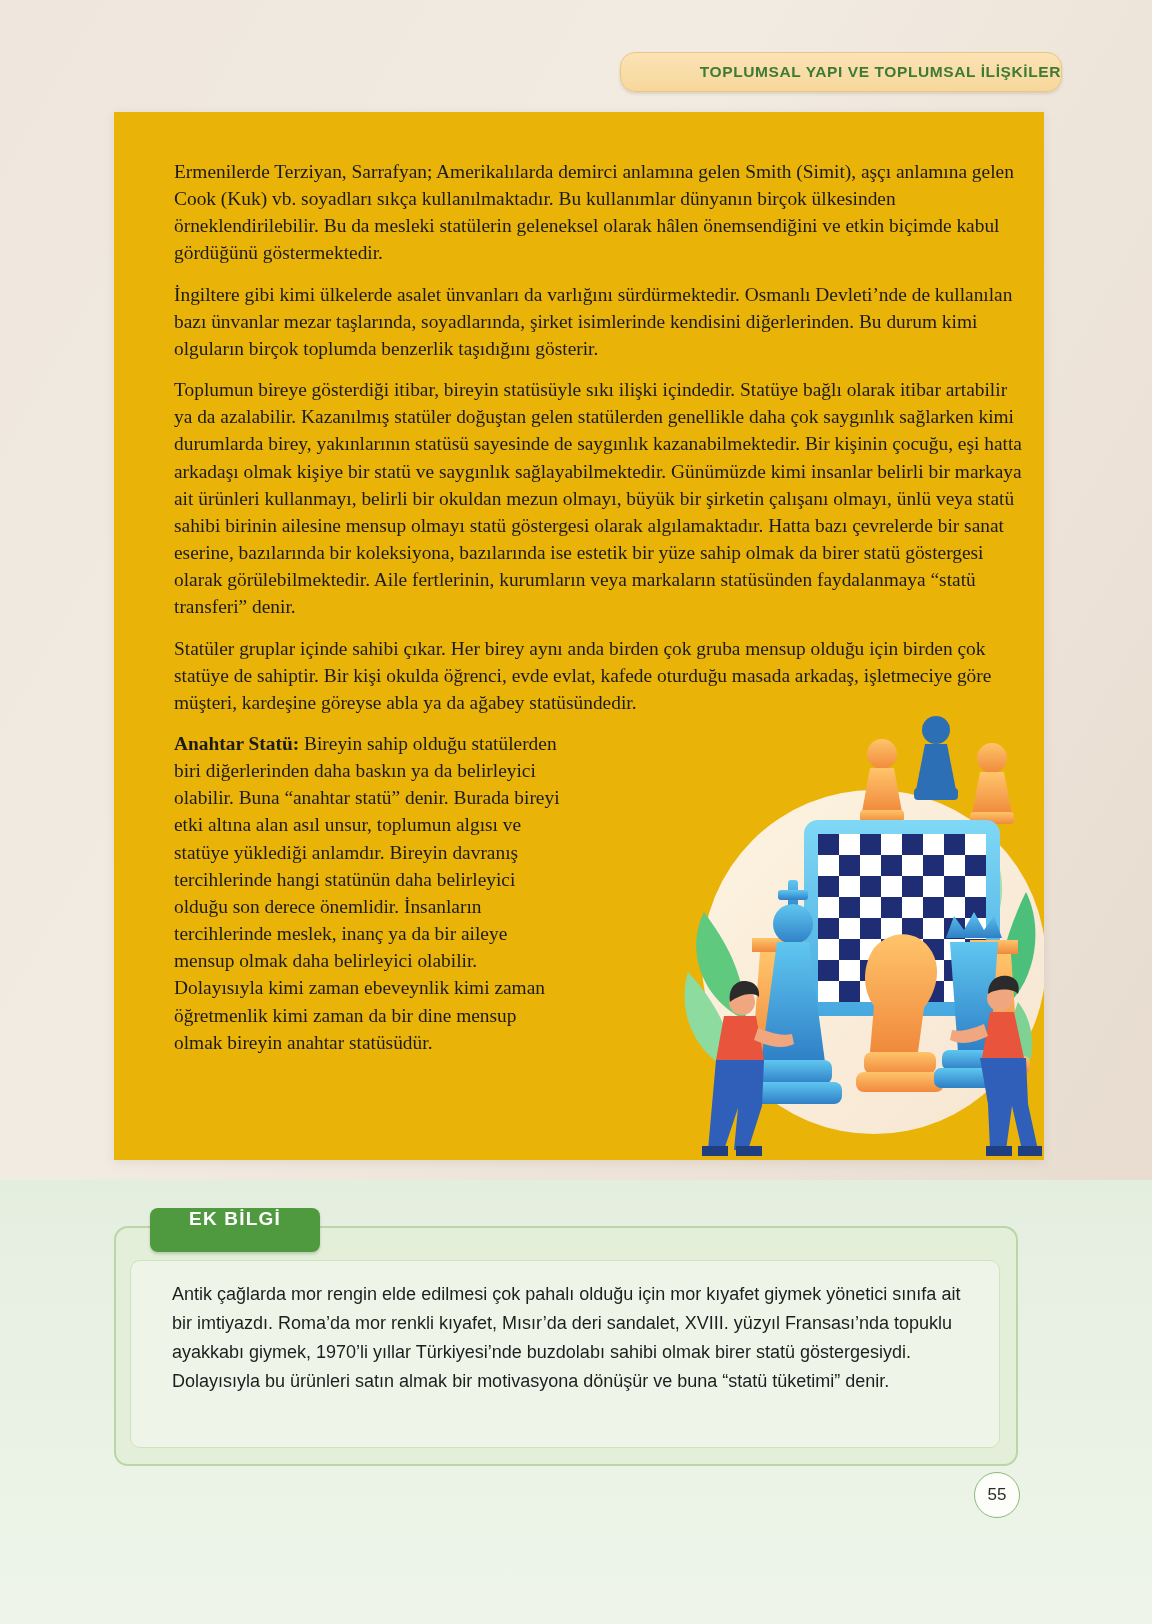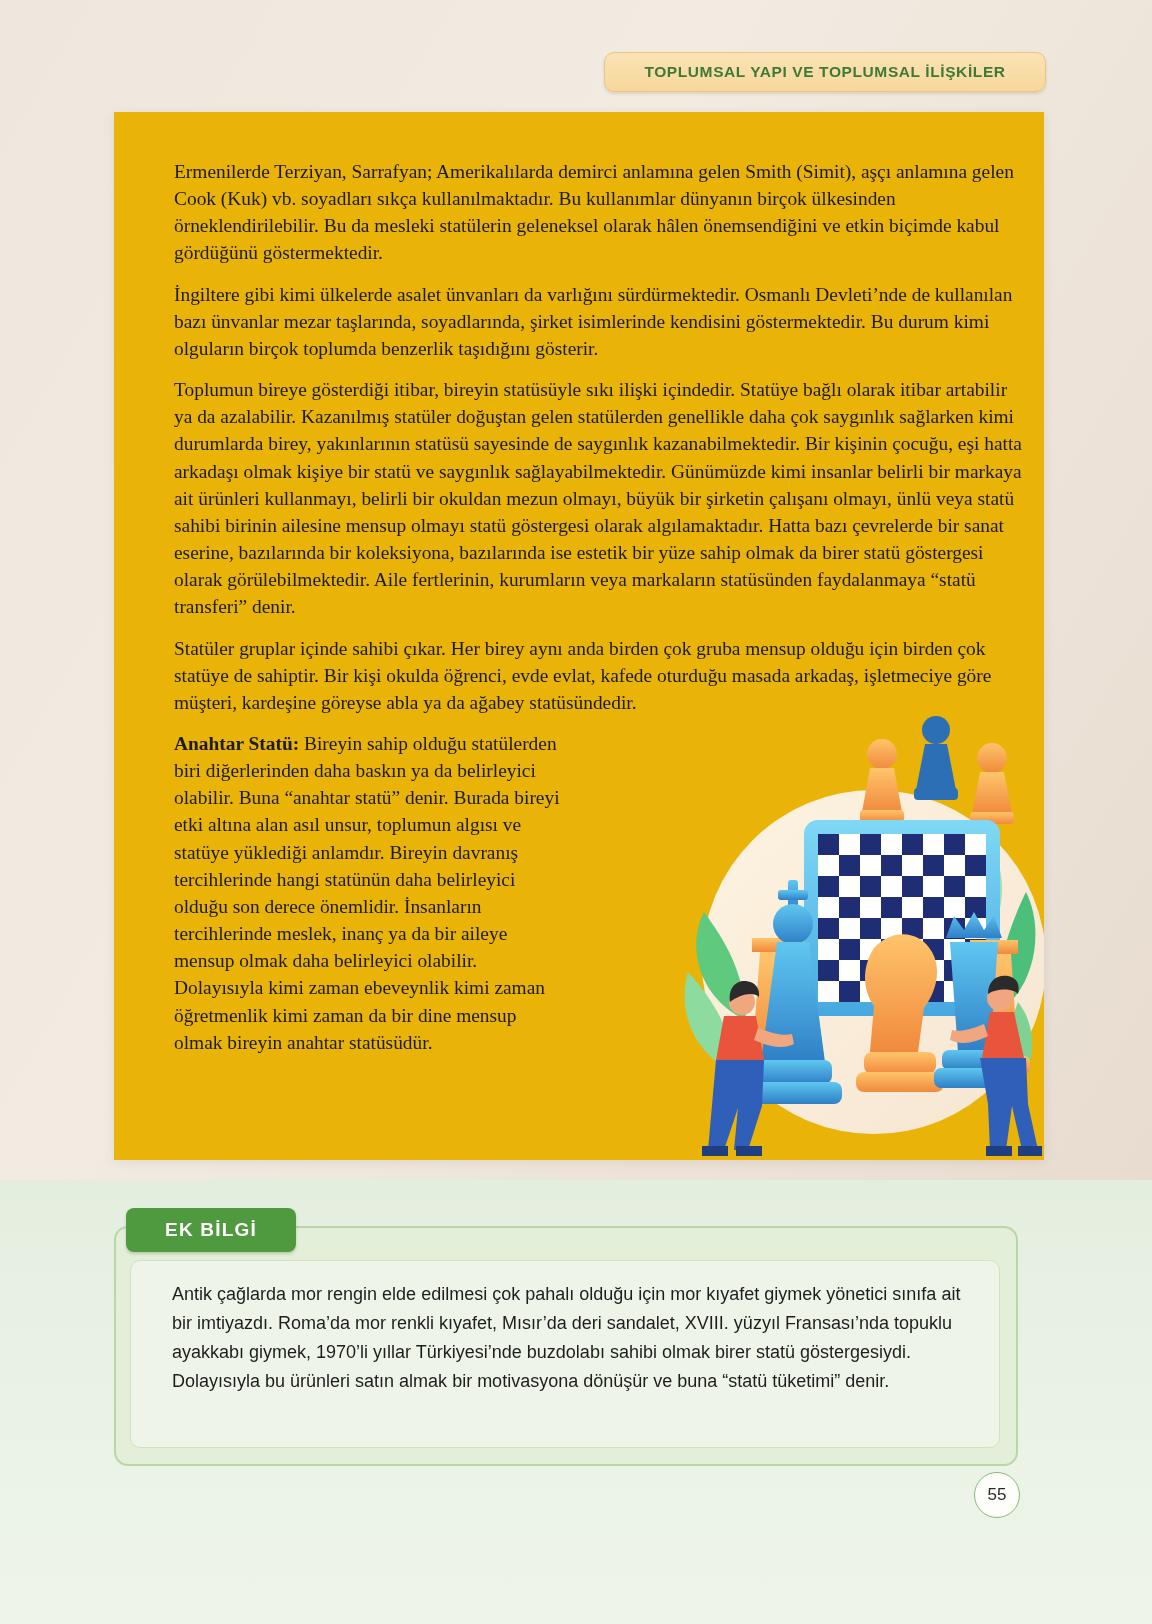--- a/index.html
+++ b/index.html
@@ -24,31 +24,31 @@
   }
   .page-bg-bottom {
     position: absolute;
     left: 0; top: 1180px; right: 0; bottom: 0;
     background: linear-gradient(180deg, #e4eedf 0%, #e9f1e4 40%, #eef4e9 100%);
   }
 
   
   .header-banner {
     position: absolute;
-    left: 604px;
+    left: 620px;
     top: 52px;
     width: 440px;
     height: 38px;
     background: linear-gradient(180deg, #fbe3b6 0%, #f7d79b 100%);
     border: 1px solid #e8c684;
-    border-radius: 10px;
+    border-radius: 15px;
     box-shadow: 0 2px 3px rgba(120, 95, 50, .18);
     display: flex;
     align-items: center;
-    justify-content: center;
+    justify-content: flex-end;
   }
   .header-banner-text {
     font-family: "Liberation Sans", sans-serif;
     font-size: 15.5px;
     letter-spacing: .6px;
     color: #3f7a35;
     font-weight: 600;
     white-space: nowrap;
   }
 
@@ -116,28 +116,27 @@
     position: absolute;
     left: 14px; top: 32px;
     width: 868px;
     height: 186px;
     background: #eef5e8;
     border: 1px solid #cfe3c0;
     border-radius: 10px;
   }
   .ekbilgi-tab {
     position: absolute;
-    left: 12px;
+    left: 36px;
     top: 0;
     width: 170px;
     height: 44px;
     background: #4f9a3f;
     border-radius: 8px 8px 8px 8px;
     display: flex;
-    align-items: center;
     justify-content: center;
     box-shadow: 0 2px 3px rgba(60,90,40,.25);
   }
   .ekbilgi-tab::before,
   .ekbilgi-tab::after {
     content: "";
     position: absolute;
     top: 12px;
     width: 16px; height: 20px;
     background: #3d7a31;
@@ -189,21 +188,21 @@
 <div class="page-bg-bottom"></div>
 
 <div class="header-banner">
   <div class="header-banner-text">TOPLUMSAL YAPI VE TOPLUMSAL İLİŞKİLER</div>
 </div>
 
 <div class="content-card">
 
   <div class="text-col">
     <p class="para">Ermenilerde Terziyan, Sarrafyan; Amerikalılarda demirci anlamına gelen Smith (Simit), aşçı anlamına gelen Cook (Kuk) vb. soyadları sıkça kullanılmaktadır. Bu kullanımlar dünyanın birçok ülkesinden örneklendirilebilir. Bu da mesleki statülerin geleneksel olarak hâlen önemsendiğini ve etkin biçimde kabul gördüğünü göstermektedir.</p>
-    <p class="para">İngiltere gibi kimi ülkelerde asalet ünvanları da varlığını sürdürmektedir. Osmanlı Devleti’nde de kullanılan bazı ünvanlar mezar taşlarında, soyadlarında, şirket isimlerinde kendisini göstermektedir. Bu durum kimi olguların birçok toplumda benzerlik taşıdığını gösterir.</p>
+    <p class="para">İngiltere gibi kimi ülkelerde asalet ünvanları da varlığını sürdürmektedir. Osmanlı Devleti’nde de kullanılan bazı ünvanlar mezar taşlarında, soyadlarında, şirket isimlerinde kendisini diğerlerinden. Bu durum kimi olguların birçok toplumda benzerlik taşıdığını gösterir.</p>
     <p class="para">Toplumun bireye gösterdiği itibar, bireyin statüsüyle sıkı ilişki içindedir. Statüye bağlı olarak itibar artabilir ya da azalabilir. Kazanılmış statüler doğuştan gelen statülerden genellikle daha çok saygınlık sağlarken kimi durumlarda birey, yakınlarının statüsü sayesinde de saygınlık kazanabilmektedir. Bir kişinin çocuğu, eşi hatta arkadaşı olmak kişiye bir statü ve saygınlık sağlayabilmektedir. Günümüzde kimi insanlar belirli bir markaya ait ürünleri kullanmayı, belirli bir okuldan mezun olmayı, büyük bir şirketin çalışanı olmayı, ünlü veya statü sahibi birinin ailesine mensup olmayı statü göstergesi olarak algılamaktadır. Hatta bazı çevrelerde bir sanat eserine, bazılarında bir koleksiyona, bazılarında ise estetik bir yüze sahip olmak da birer statü göstergesi olarak görülebilmektedir. Aile fertlerinin, kurumların veya markaların statüsünden faydalanmaya “statü transferi” denir.</p>
     <p class="para">Statüler gruplar içinde sahibi çıkar. Her birey aynı anda birden çok gruba mensup olduğu için birden çok statüye de sahiptir. Bir kişi okulda öğrenci, evde evlat, kafede oturduğu masada arkadaş, işletmeciye göre müşteri, kardeşine göreyse abla ya da ağabey statüsündedir.</p>
     <p class="para narrow"><b>Anahtar Statü:</b><span> Bireyin sahip olduğu statülerden biri diğerlerinden daha baskın ya da belirleyici olabilir. Buna “anahtar statü” denir. Burada bireyi etki altına alan asıl unsur, toplumun algısı ve statüye yüklediği anlamdır. Bireyin davranış tercihlerinde hangi statünün daha belirleyici olduğu son derece önemlidir. İnsanların tercihlerinde meslek, inanç ya da bir aileye mensup olmak daha belirleyici olabilir. Dolayısıyla kimi zaman ebeveynlik kimi zaman öğretmenlik kimi zaman da bir dine mensup olmak bireyin anahtar statüsüdür.</span></p>
   </div>
 
   <div class="illustration">
     <svg class="illu-svg" width="370" height="458" viewBox="0 0 370 458" xmlns="http://www.w3.org/2000/svg" aria-hidden="true">
       <defs>
         <linearGradient id="gBoardEdge" x1="0" y1="0" x2="0" y2="1">
           <stop offset="0" stop-color="#7fd8f5"></stop>

